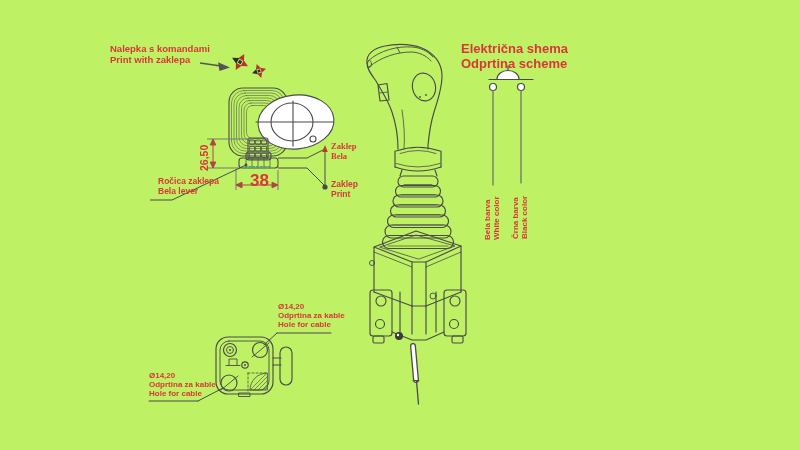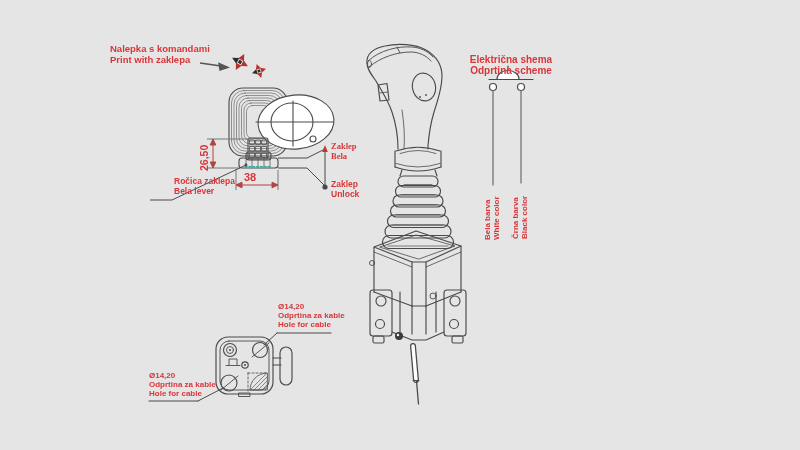--- a/index.html
+++ b/index.html
@@ -1,17 +1,17 @@
 <!DOCTYPE html>
 <html><head>
 <meta charset="utf-8">
 <style>
   html,body{margin:0;padding:0;background:#fff;}
   #canvas{
-    position:relative;width:800px;height:450px;background:#e5e5e5;
+    position:relative;width:800px;height:450px;background:#bef264;
     font-family:"Liberation Sans",sans-serif;overflow:hidden;
   }
   svg{position:absolute;left:0;top:0;}
   .lbl{
     position:absolute;color:#d9363a;font-weight:700;font-size:10px;
     line-height:1.12;white-space:nowrap;
   }
   .vlabel{
     position:absolute;color:#d9363a;font-weight:700;white-space:nowrap;
     transform:rotate(-90deg);transform-origin:0 0;line-height:1.15;
@@ -255,40 +255,40 @@
       <line x1="198" y1="401" x2="223" y2="388"></line>
     </g>
   </g>
 </svg>
 
 <div class="lbl" style="left:110px;top:44px;font-size:9.5px;">
   <div>Nalepka s komandami</div>
   <div>Print with zaklepa</div>
 </div>
 
-<div class="lbl" style="left:158px;top:177px;font-size:8.5px;margin-left:16px;">
+<div class="lbl" style="left:158px;top:177px;font-size:8.5px;">
   <div>Ročica zaklepa</div>
   <div>Bela lever</div>
 </div>
 
 <div class="lbl" style="left:331px;top:142px;font-size:8.5px;font-family:Liberation Serif, serif;">
   <div>Zaklep</div>
   <div>Bela</div>
 </div>
 
 <div class="lbl" style="left:331px;top:180px;font-size:8.5px;">
   <div>Zaklep</div>
-  <div>Unlock</div>
+  <div>Print</div>
 </div>
 
 <div class="vlabel" style="left:198px;top:171px;font-size:10.5px;">26,50</div>
 
-<div class="lbl" style="left:244px;top:171px;font-size:11px;">38</div>
-
-<div class="lbl center" style="left:461px;top:42px;width:100px;font-size:10px;margin-top:12px;">
+<div class="lbl" style="left:250px;top:171px;font-size:17px;">38</div>
+
+<div class="lbl center" style="left:461px;top:42px;width:100px;font-size:13px;">
   <div>Električna shema</div>
   <div>Odprtina scheme</div>
 </div>
 
 <div class="vlabel" style="left:483px;top:240px;font-size:8px;">
   <div>Bela barva</div>
   <div>White color</div>
 </div>
 
 <div class="vlabel" style="left:511px;top:239px;font-size:8px;">

